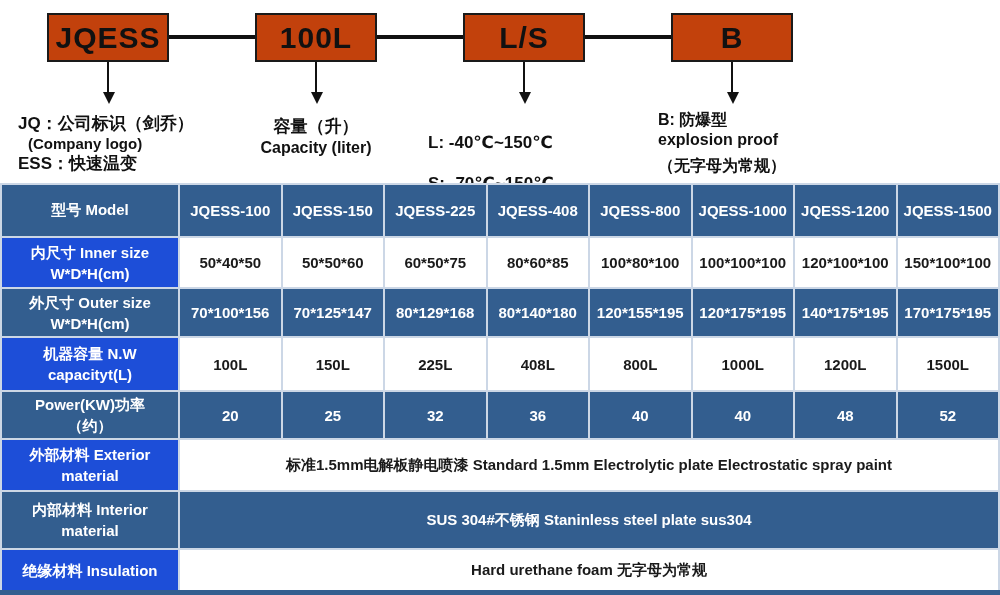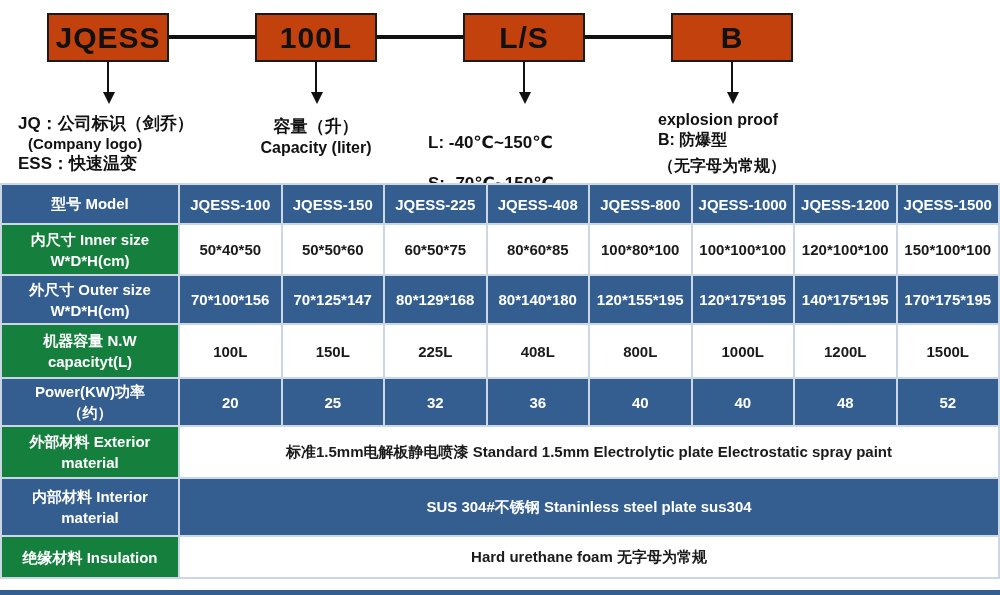--- a/index.html
+++ b/index.html
@@ -25,21 +25,21 @@
   #note-ls   { left:428px; top:112px; font-size:17px; }
   #note-ls div { margin-bottom:13px;margin-top:20px; }
   #note-b    { left:658px; top:110px; font-size:16px; line-height:20px; }
   #note-b .cn-last { margin-top:6px; }
 
   
   #spec-table { position:absolute; left:0; top:183px; width:1000px; border-collapse:collapse;
                 table-layout:fixed; font-weight:700; }
   #spec-table td { border:2px solid #ccd7e6; text-align:center; vertical-align:middle;
                    font-size:15px; padding:2px 1px; overflow:hidden; }
-  #spec-table td.lbl { background:#15803d; color:#ffffff; }
+  #spec-table td.lbl { background:#1d4ed8; color:#ffffff; }
   #spec-table tr.r-blue td { background:#335e8f; color:#ffffff; }
   #spec-table tr.r-white td.data { background:#ffffff; color:#1a1a1a; }
   #spec-table td .l2 { line-height:21px; }
   #bottom-bar { position:absolute; left:0; top:590px; width:1000px; height:5px; background:#335e8f; }
 </style>
 </head>
 <body>
 
 <div id="stage">
 
@@ -73,40 +73,40 @@
       <div>容量（升）</div>
       <div class="en">Capacity (liter)</div>
     </div>
 
     <div class="note" id="note-ls">
       <div>L: -40℃~150℃</div>
       <div>S: -70℃~150℃</div>
     </div>
 
     <div class="note" id="note-b">
+      <div>B: 防爆型</div>
       <div>explosion proof</div>
-      <div>B: 防爆型</div>
       <div class="cn-last">（无字母为常规）</div>
     </div>
   </div>
 
   <table id="spec-table">
     <colgroup>
       <col style="width:178px;">
       <col>
         <col>
         <col>
         <col>
         <col>
         <col>
         <col>
         <col>
     </colgroup>
     <tbody>
-      <tr class="r-blue" style="height:40px;">
+      <tr class="r-blue" style="height:53px;">
         <td class="lbl">型号 Model</td>
         <td>JQESS-100</td>
         <td>JQESS-150</td>
         <td>JQESS-225</td>
         <td>JQESS-408</td>
         <td>JQESS-800</td>
         <td>JQESS-1000</td>
         <td>JQESS-1200</td>
         <td>JQESS-1500</td>
       </tr>

